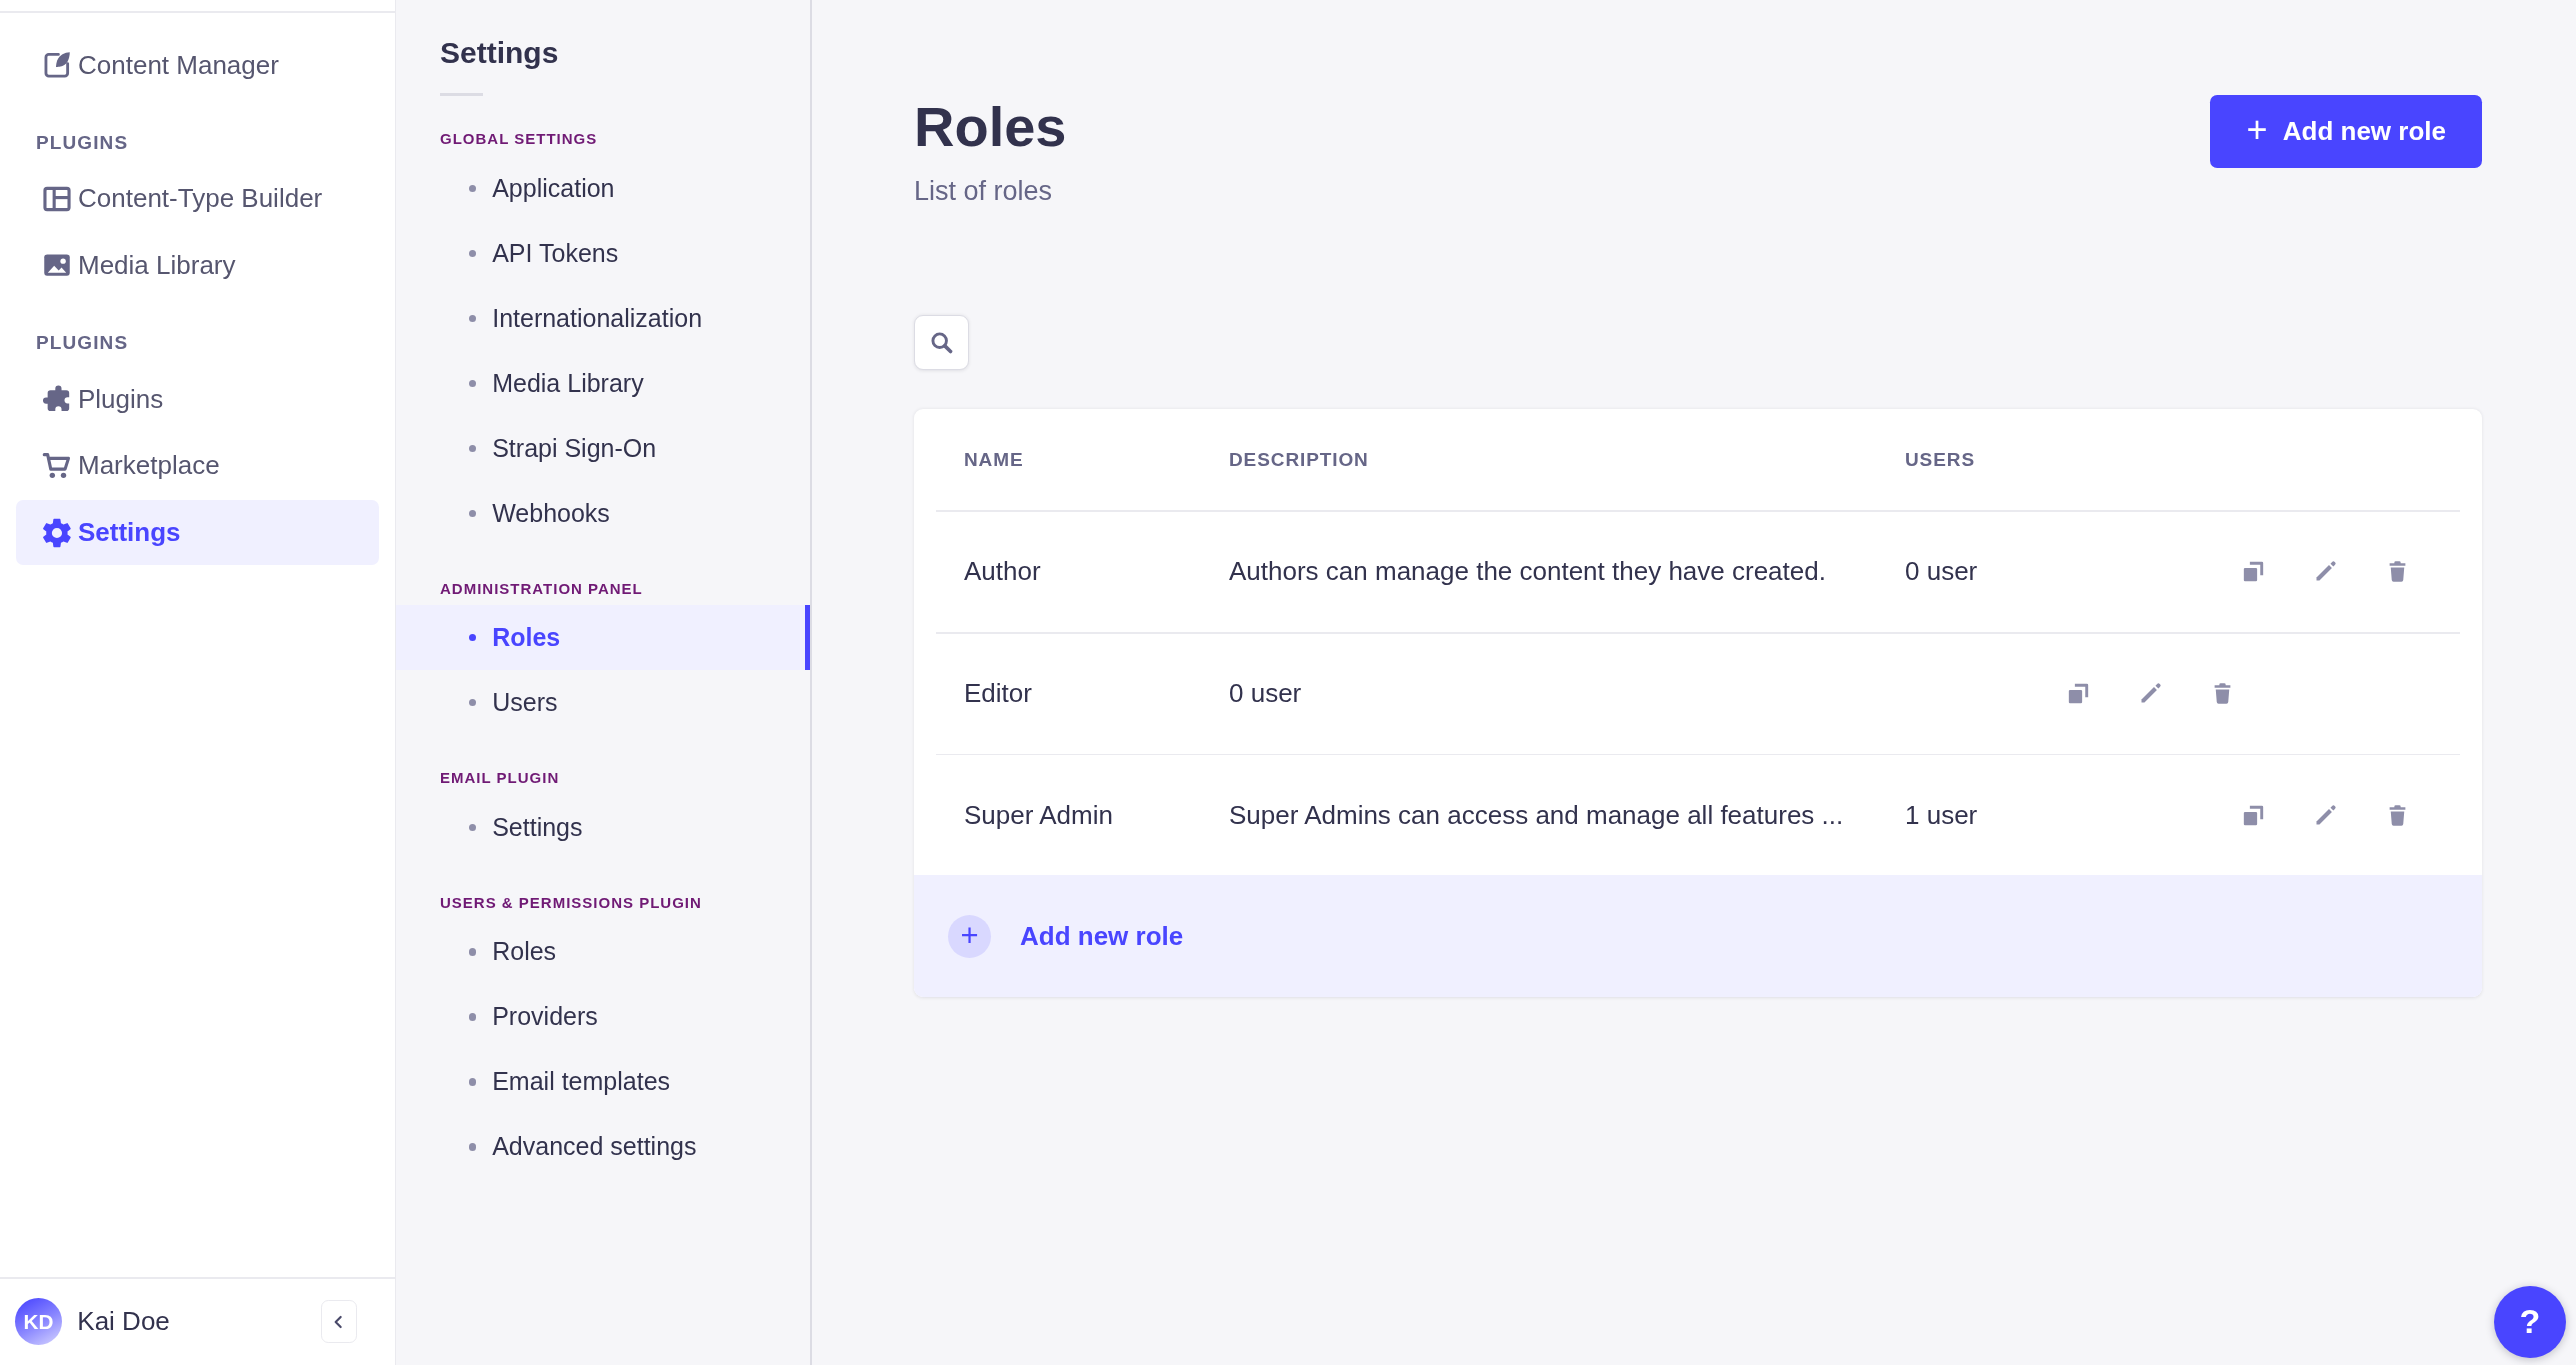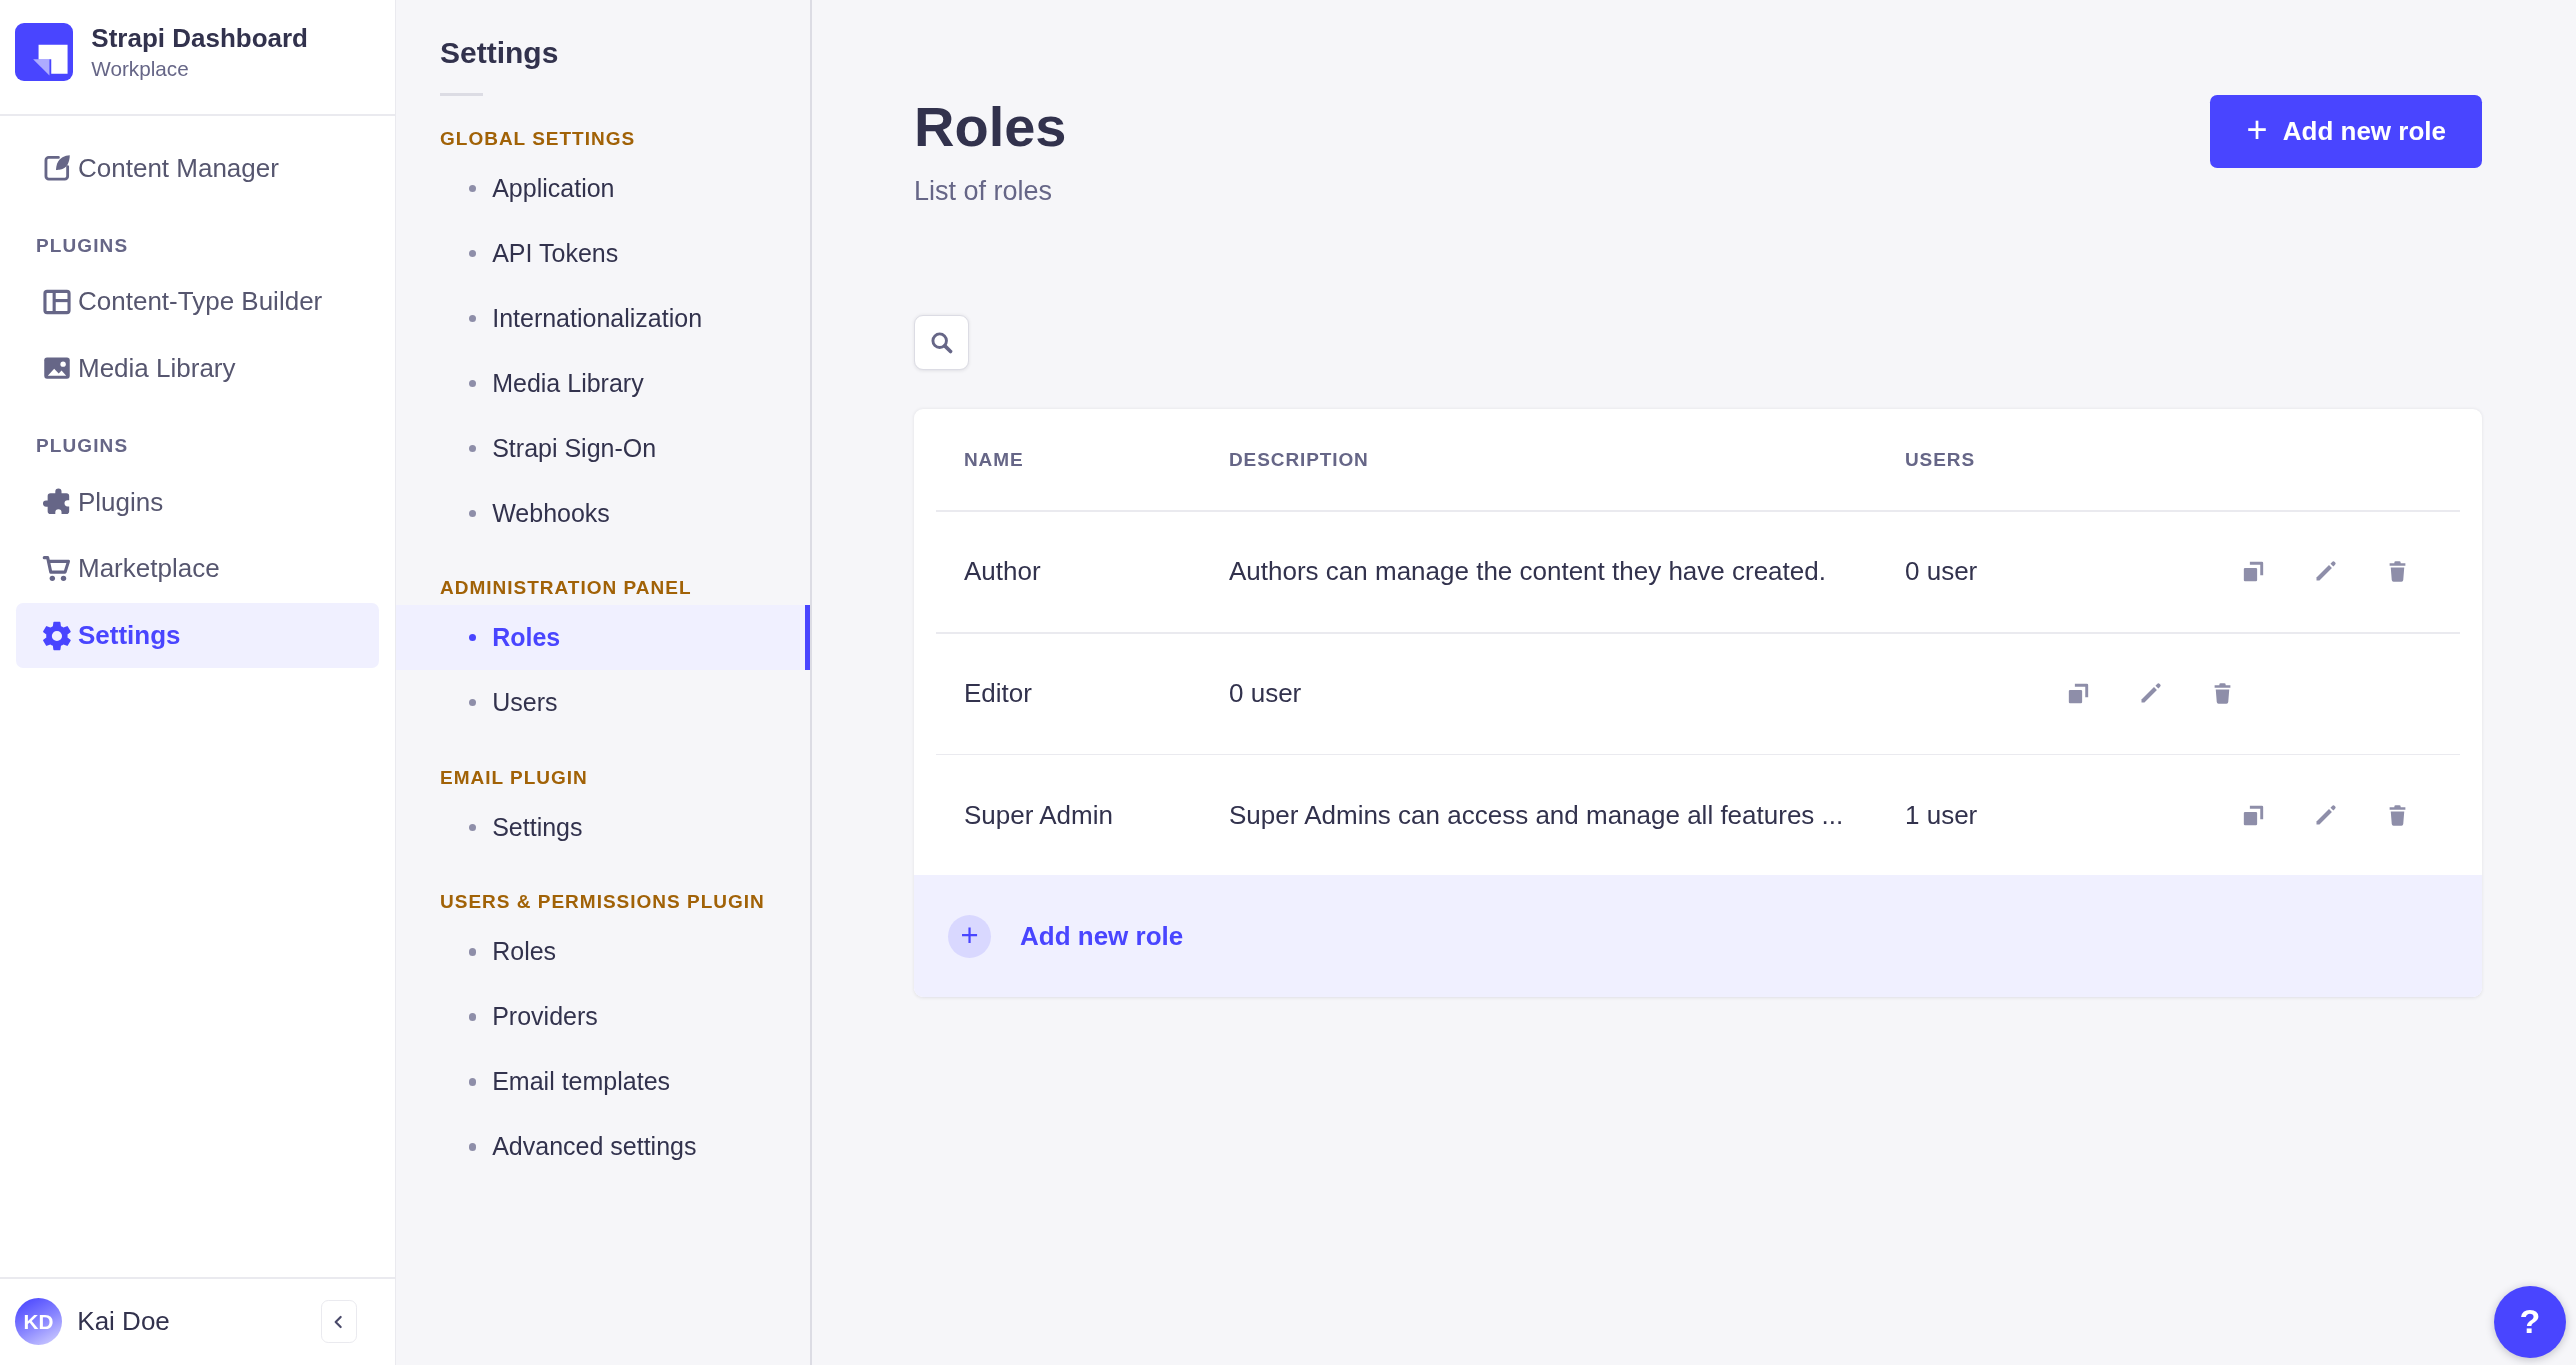--- a/index.html
+++ b/index.html
@@ -25,21 +25,21 @@
   .user-row { display:flex; align-items:center; padding:19px 38px 20px 15px; }
   .avatar { width:47px; height:47px; border-radius:50%; background:linear-gradient(150deg,#4f4bff 10%,#8c89ff 55%,#d8d7ff 100%); color:#ffffff; font-size:20.7px; font-weight:700; display:flex; align-items:center; justify-content:center; cursor:pointer; flex:0 0 auto; }
   .user-name { font-size:26px; color:#32324d; margin-left:15.3px; flex:1; }
   .collapse-btn { width:36px; height:43px; background:#ffffff; border:1.8px solid #eaeaef; border-radius:7.2px; display:flex; align-items:center; justify-content:center; cursor:pointer; color:#4a4a6a; }
 
   
   .subnav { position:relative; width:416px; height:100%; background:#f6f6f9; border-right:2.7px solid #dcdce4; flex:0 0 auto; overflow:hidden; }
   .subnav-title { font-size:30px; font-weight:700; color:#32324d; padding:36px 0 0 44px; }
   .subnav-title-divider { width:43px; height:2.7px; background:#dcdce4; margin:23.4px 0 0 44px; }
   .subnav-section { margin-top:29px; }
-  .subnav-label { font-size:19px; font-weight:700; letter-spacing:1px; color:#a16207; margin:0 0 3.6px 44px; height:27px; display:flex; align-items:center; }
+  .subnav-label { font-size:15px; font-weight:700; letter-spacing:1px; color:#701a75; margin:0 0 3.6px 44px; height:27px; display:flex; align-items:center; }
   .subnav-item { height:65px; display:flex; align-items:center; padding-left:73px; cursor:pointer; }
   .subnav-item .bullet { width:7.2px; height:7.2px; border-radius:50%; background:#8e8ea9; flex:0 0 auto; }
   .subnav-item .lbl { font-size:25px; color:#32324d; margin-left:16px; }
   .subnav-item.active { background:#f0f0ff; border-right:5.4px solid #4945ff; }
   .subnav-item.active .bullet { background:#4945ff; }
   .subnav-item.active .lbl { color:#4945ff; font-weight:700; }
 
   
   .main { position:relative; flex:1; height:100%; background:#f6f6f9; }
   .page-title { position:absolute; left:102px; top:94px; font-size:56px; font-weight:700; color:#32324d; }
@@ -64,32 +64,20 @@
 
   .help-fab { position:absolute; right:10px; bottom:7.2px; width:72px; height:72px; border-radius:50%; background:#4945ff; border:none; color:#ffffff; font-size:34px; font-weight:700; cursor:pointer; box-shadow:0 1.8px 9px rgba(33,33,52,.25); }
   svg { display:block; }
 </style>
 </head>
 <body>
 
 <div class="app">
 
   <aside class="sidebar">
-    <div class="brand">
-      <div class="brand-logo">
-        <svg width="58" height="58" viewBox="0 0 64 64">
-          <polygon points="20,40 38,40 38,58" fill="#ffffff" opacity="0.55"></polygon>
-          <polygon points="26,24 58,24 58,56 40,56 40,40 26,40" fill="#ffffff"></polygon>
-        </svg>
-      </div>
-      <div class="brand-text">
-        <div class="brand-title">Strapi Dashboard</div>
-        <div class="brand-sub">Workplace</div>
-      </div>
-    </div>
     <div class="side-divider"></div>
 
     <nav class="side-nav">
       <div class="side-item">
         <span class="ic">
           <svg width="34" height="34" viewBox="0 0 24 24" fill="none">
             <path d="M13 4.5H6.2C5.1 4.5 4.2 5.4 4.2 6.5v11.3c0 1.1.9 2 2 2h11.3c1.1 0 2-.9 2-2V11" stroke="currentColor" stroke-width="2" stroke-linecap="round"></path>
             <path d="M21 3c-3.4 0-7.3 2-8.8 5.6-.9 2.3-.9 4.9-.9 4.9s2.6 0 4.9-.9C19.8 11.1 21 6.4 21 3z" fill="currentColor"></path>
           </svg>
         </span>

